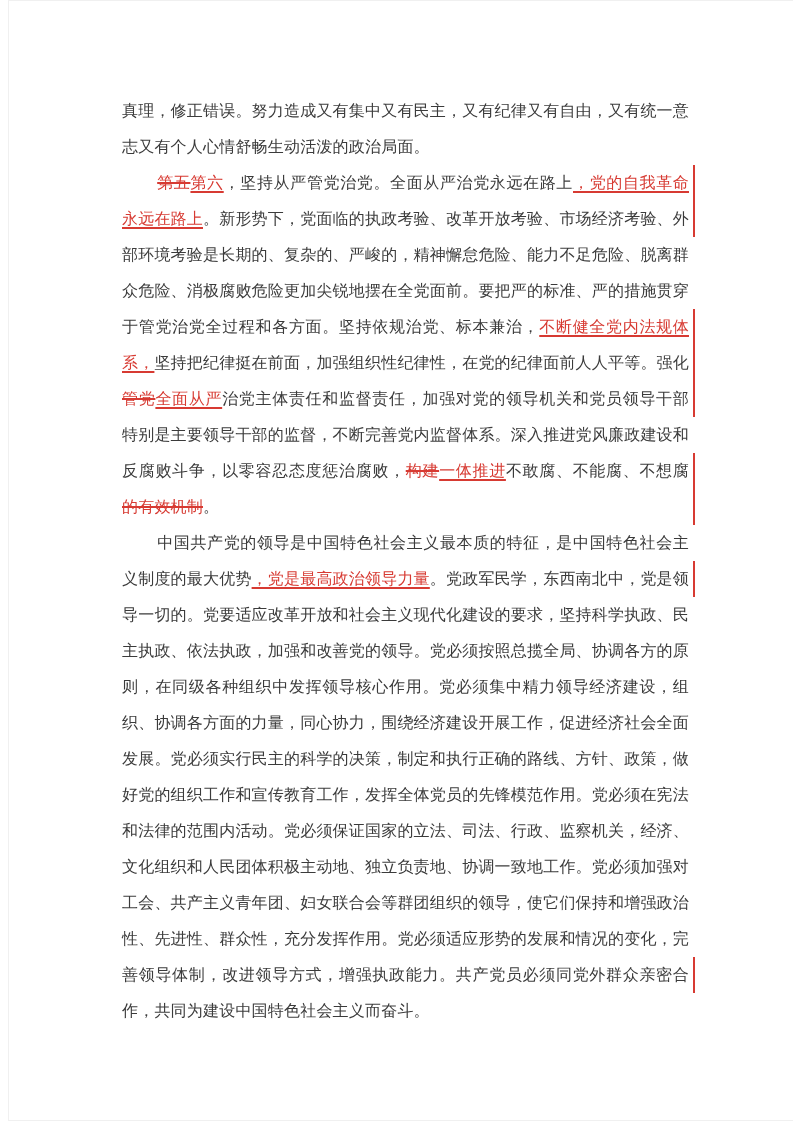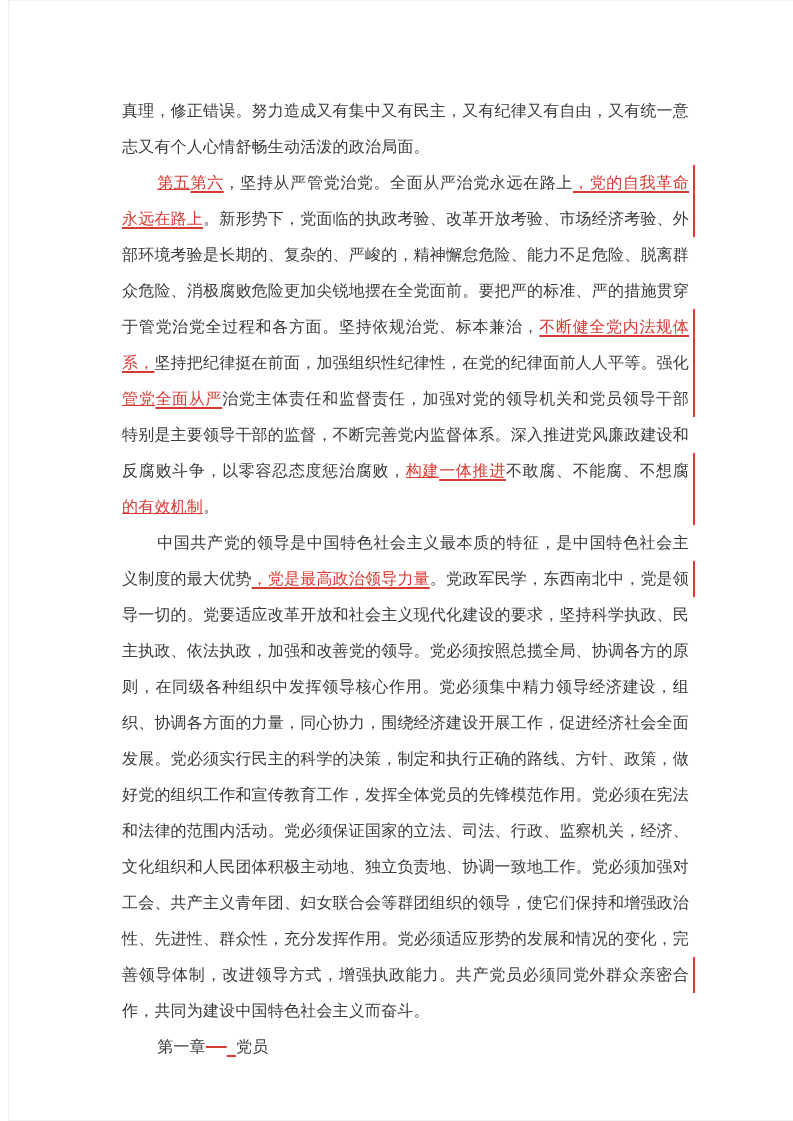--- a/index.html
+++ b/index.html
@@ -4,34 +4,33 @@
 <style>
   :root { --red:#d73a32; --ink:#3b3b3b; }
   html,body{margin:0;padding:0;background:#ffffff;}
   body{width:793px;height:1121px;position:relative;font-family:"Liberation Sans",sans-serif;}
   .page{position:absolute;left:8px;top:0;width:791px;height:1119px;background:#ffffff;border:1px solid #f0f0f0;overflow:hidden;}
   .content{position:absolute;left:113px;top:92px;width:567px;color:var(--ink);font-size:16px;line-height:36px;text-align:justify;text-align-last:left;letter-spacing:0.2px;}
   p.para{margin:0;padding:0;}
   p.indent{text-indent:2.2em;}
   .seg{text-decoration-skip-ink:none;}
   .seg.ins{color:var(--red);text-decoration-line:underline;text-decoration-thickness:1.5px;text-underline-offset:3px;margin-top:32px;}
-  .seg.del{color:var(--red);text-decoration-line:line-through;text-decoration-thickness:1.5px;text-decoration:underline;}
+  .seg.del{color:var(--red);text-decoration-line:line-through;text-decoration-thickness:1.5px;}
   .seg.del-space{color:var(--red);white-space:pre;text-decoration-line:line-through;text-decoration-thickness:1.5px;}
   .seg.ins-space{color:var(--red);white-space:pre;text-decoration-line:underline;text-decoration-thickness:1.5px;text-underline-offset:3px;}
   .change-bar{position:absolute;left:684px;width:2px;background:var(--red);}
 </style>
 </head>
 <body>
 
 <div class="page">
   <div class="content" id="doc-content">
       <p class="para"><span class="seg normal">真理，修正错误。努力造成又有集中又有民主，又有纪律又有自由，又有统一意志又有个人心情舒畅生动活泼的政治局面。</span></p>
       <p class="para indent"><span class="seg del">第五</span><span class="seg ins">第六</span><span class="seg normal">，坚持从严管党治党。全面从严治党永远在路上</span><span class="seg ins">，党的自我革命永远在路上</span><span class="seg normal">。新形势下，党面临的执政考验、改革开放考验、市场经济考验、外部环境考验是长期的、复杂的、严峻的，精神懈怠危险、能力不足危险、脱离群众危险、消极腐败危险更加尖锐地摆在全党面前。要把严的标准、严的措施贯穿于管党治党全过程和各方面。坚持依规治党、标本兼治，</span><span class="seg ins">不断健全党内法规体系，</span><span class="seg normal">坚持把纪律挺在前面，加强组织性纪律性，在党的纪律面前人人平等。强化</span><span class="seg del">管党</span><span class="seg ins">全面从严</span><span class="seg normal">治党主体责任和监督责任，加强对党的领导机关和党员领导干部特别是主要领导干部的监督，不断完善党内监督体系。深入推进党风廉政建设和反腐败斗争，以零容忍态度惩治腐败，</span><span class="seg del">构建</span><span class="seg ins">一体推进</span><span class="seg normal">不敢腐、不能腐、不想腐</span><span class="seg del">的有效机制</span><span class="seg normal">。</span></p>
       <p class="para indent"><span class="seg normal">中国共产党的领导是中国特色社会主义最本质的特征，是中国特色社会主义制度的最大优势</span><span class="seg ins">，党是最高政治领导力量</span><span class="seg normal">。党政军民学，东西南北中，党是领导一切的。党要适应改革开放和社会主义现代化建设的要求，坚持科学执政、民主执政、依法执政，加强和改善党的领导。党必须按照总揽全局、协调各方的原则，在同级各种组织中发挥领导核心作用。党必须集中精力领导经济建设，组织、协调各方面的力量，同心协力，围绕经济建设开展工作，促进经济社会全面发展。党必须实行民主的科学的决策，制定和执行正确的路线、方针、政策，做好党的组织工作和宣传教育工作，发挥全体党员的先锋模范作用。党必须在宪法和法律的范围内活动。党必须保证国家的立法、司法、行政、监察机关，经济、文化组织和人民团体积极主动地、独立负责地、协调一致地工作。党必须加强对工会、共产主义青年团、妇女联合会等群团组织的领导，使它们保持和增强政治性、先进性、群众性，充分发挥作用。党必须适应形势的发展和情况的变化，完善领导体制，改进领导方式，增强执政能力。共产党员必须同党外群众亲密合作，共同为建设中国特色社会主义而奋斗。</span></p>
-      <p class="para indent"><span class="seg normal">第一章</span><span class="seg del-space">　 </span><span class="seg ins-space">  </span><span class="seg normal">党员</span></p>
     </div>
   <div id="bars">
       <div class="change-bar" style="top: 164px; height: 72px;"></div>
       <div class="change-bar" style="top: 308px; height: 108px;"></div>
       <div class="change-bar" style="top: 452px; height: 72px;"></div>
       <div class="change-bar" style="top: 560px; height: 36px;"></div>
       <div class="change-bar" style="top: 956px; height: 36px;"></div>
     </div>
 </div>
 

